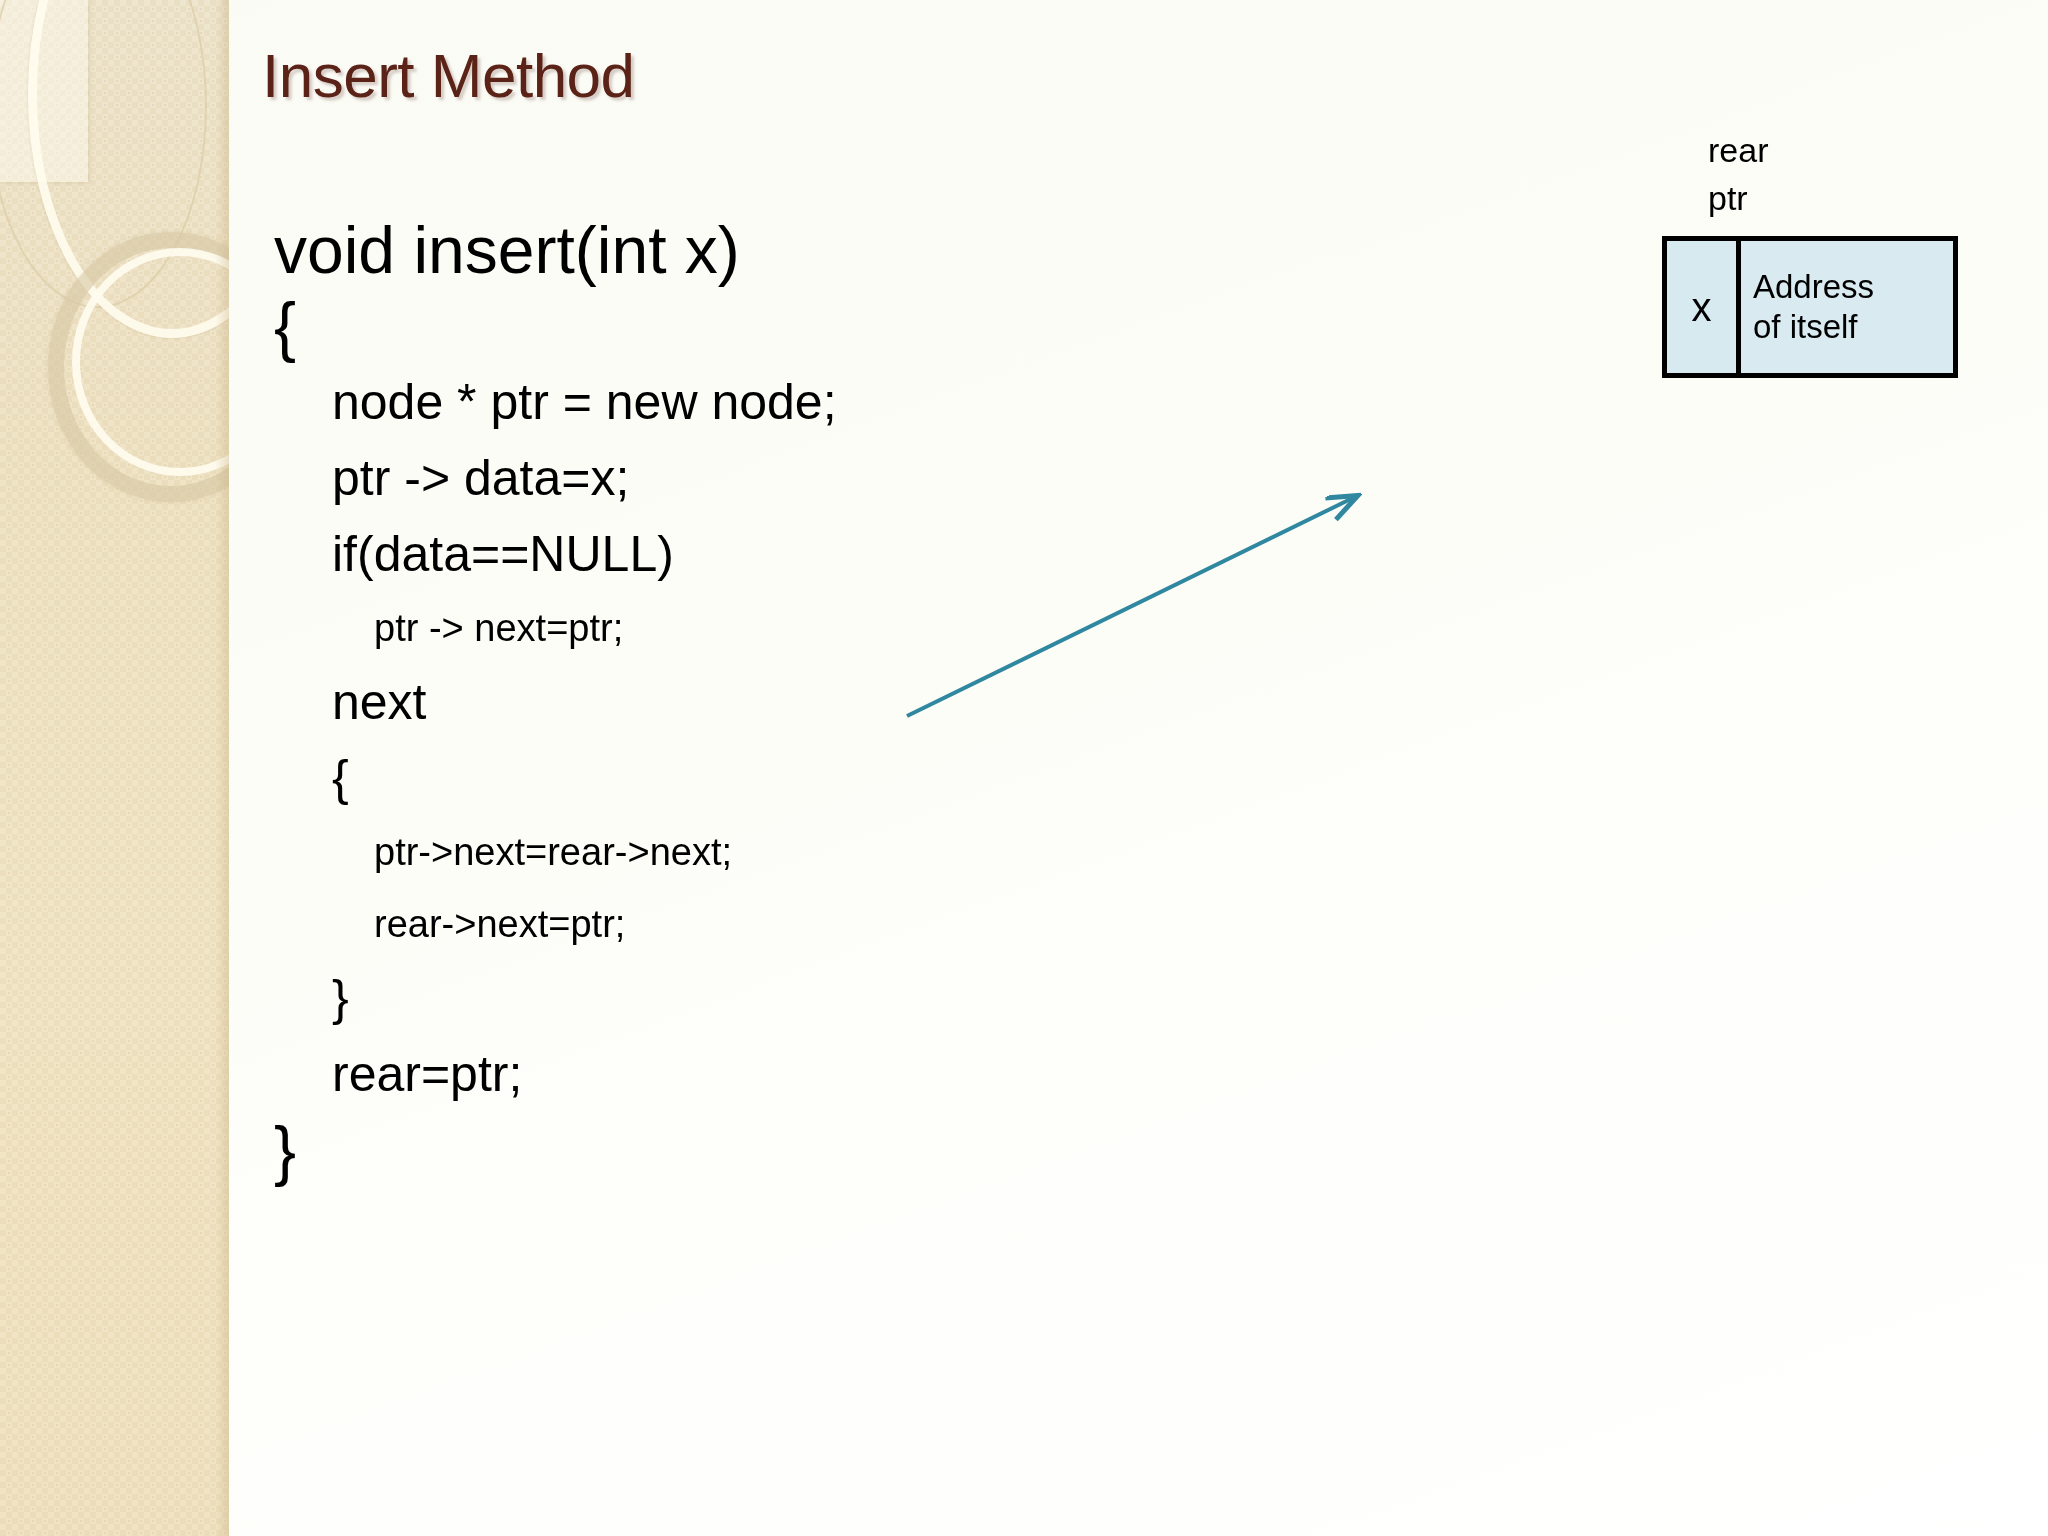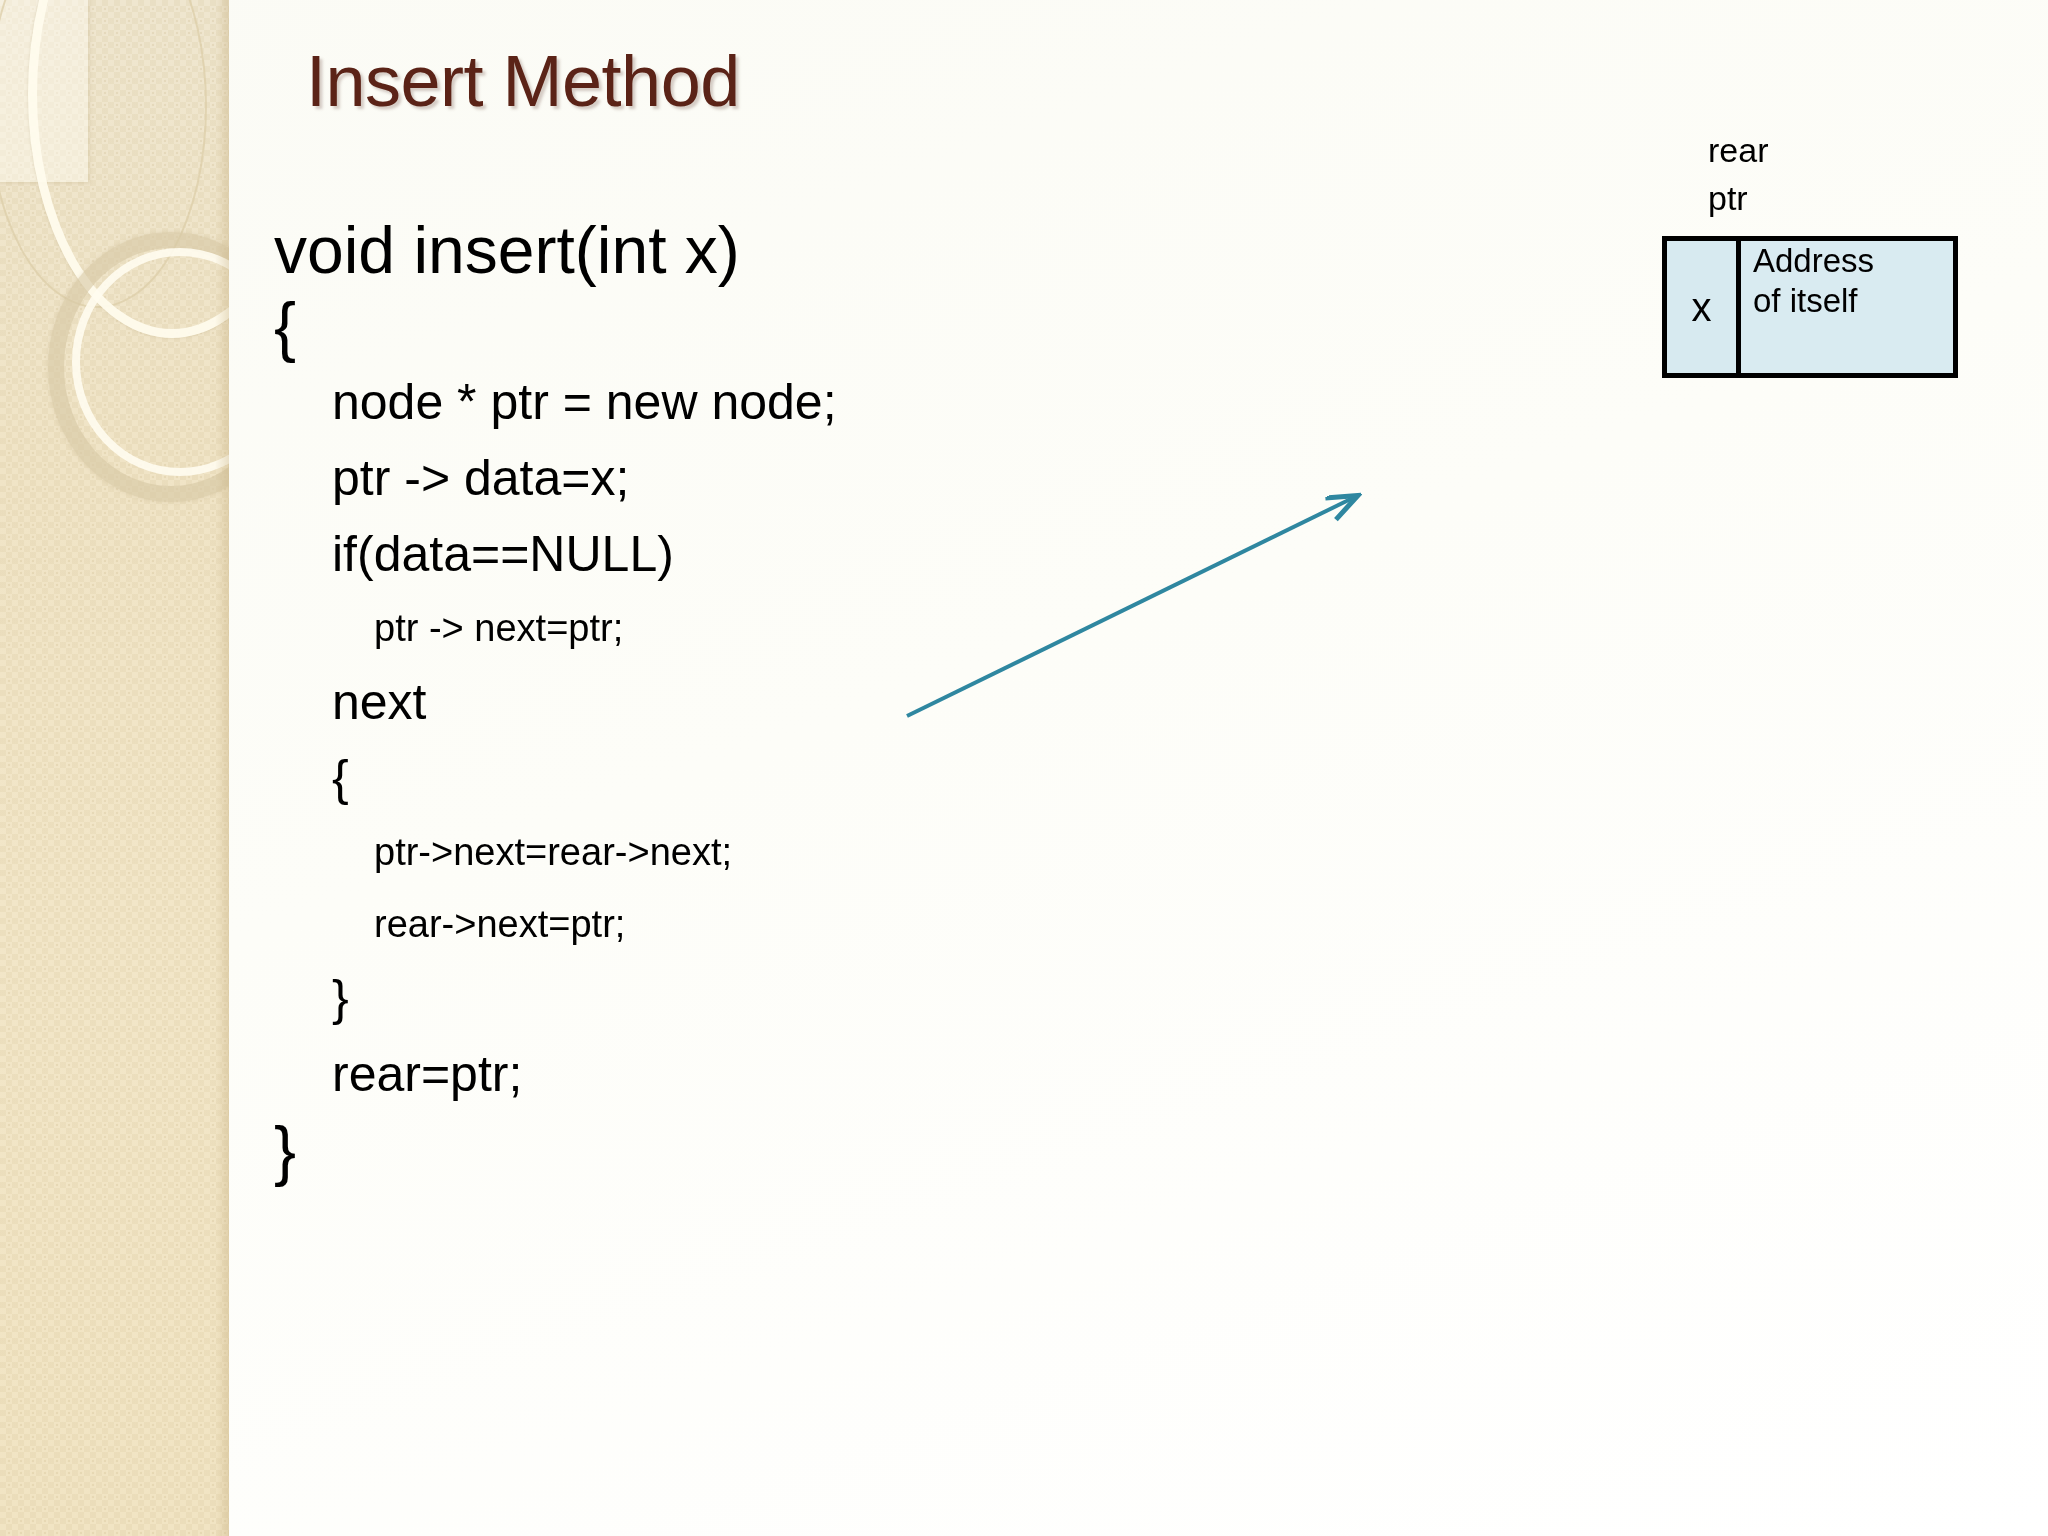--- a/index.html
+++ b/index.html
@@ -95,28 +95,27 @@
     right: 0; top: 0;
     width: 14px; height: 100%;
     background: linear-gradient(90deg, rgba(195,172,125,0) 0%, rgba(195,172,125,0.35) 100%);
   }
 
   
   #title {
     position: absolute;
     left: 262px;
     top: 42px;
-    font-size: 72px;
+    font-size: 62px;
     line-height: 1.1;
     font-weight: normal;
     color: #5b2317;
     letter-spacing: -0.5px;
     text-shadow: 3px 3px 3px rgba(120,90,80,0.30);
     white-space: nowrap;
-    margin-left: 44px;
   }
 
   
   #code {
     position: absolute;
     left: 274px;
     top: 212px;
     width: 1180px;
     color: #000000;
   }
@@ -169,21 +168,21 @@
     display: flex;
     align-items: center;
     justify-content: center;
     font-size: 40px;
     color: #000;
   }
   #node-box .cell-addr {
     flex: 1;
     background: #d9ebf1;
     display: flex;
-    align-items: flex-start;
+    align-items: center;
     justify-content: flex-start;
     font-size: 33px;
     line-height: 40px;
     color: #000;
     padding-left: 12px;
     white-space: pre-line;
     overflow: visible;
   }
   #node-box .cell-addr span {
     display: block;

